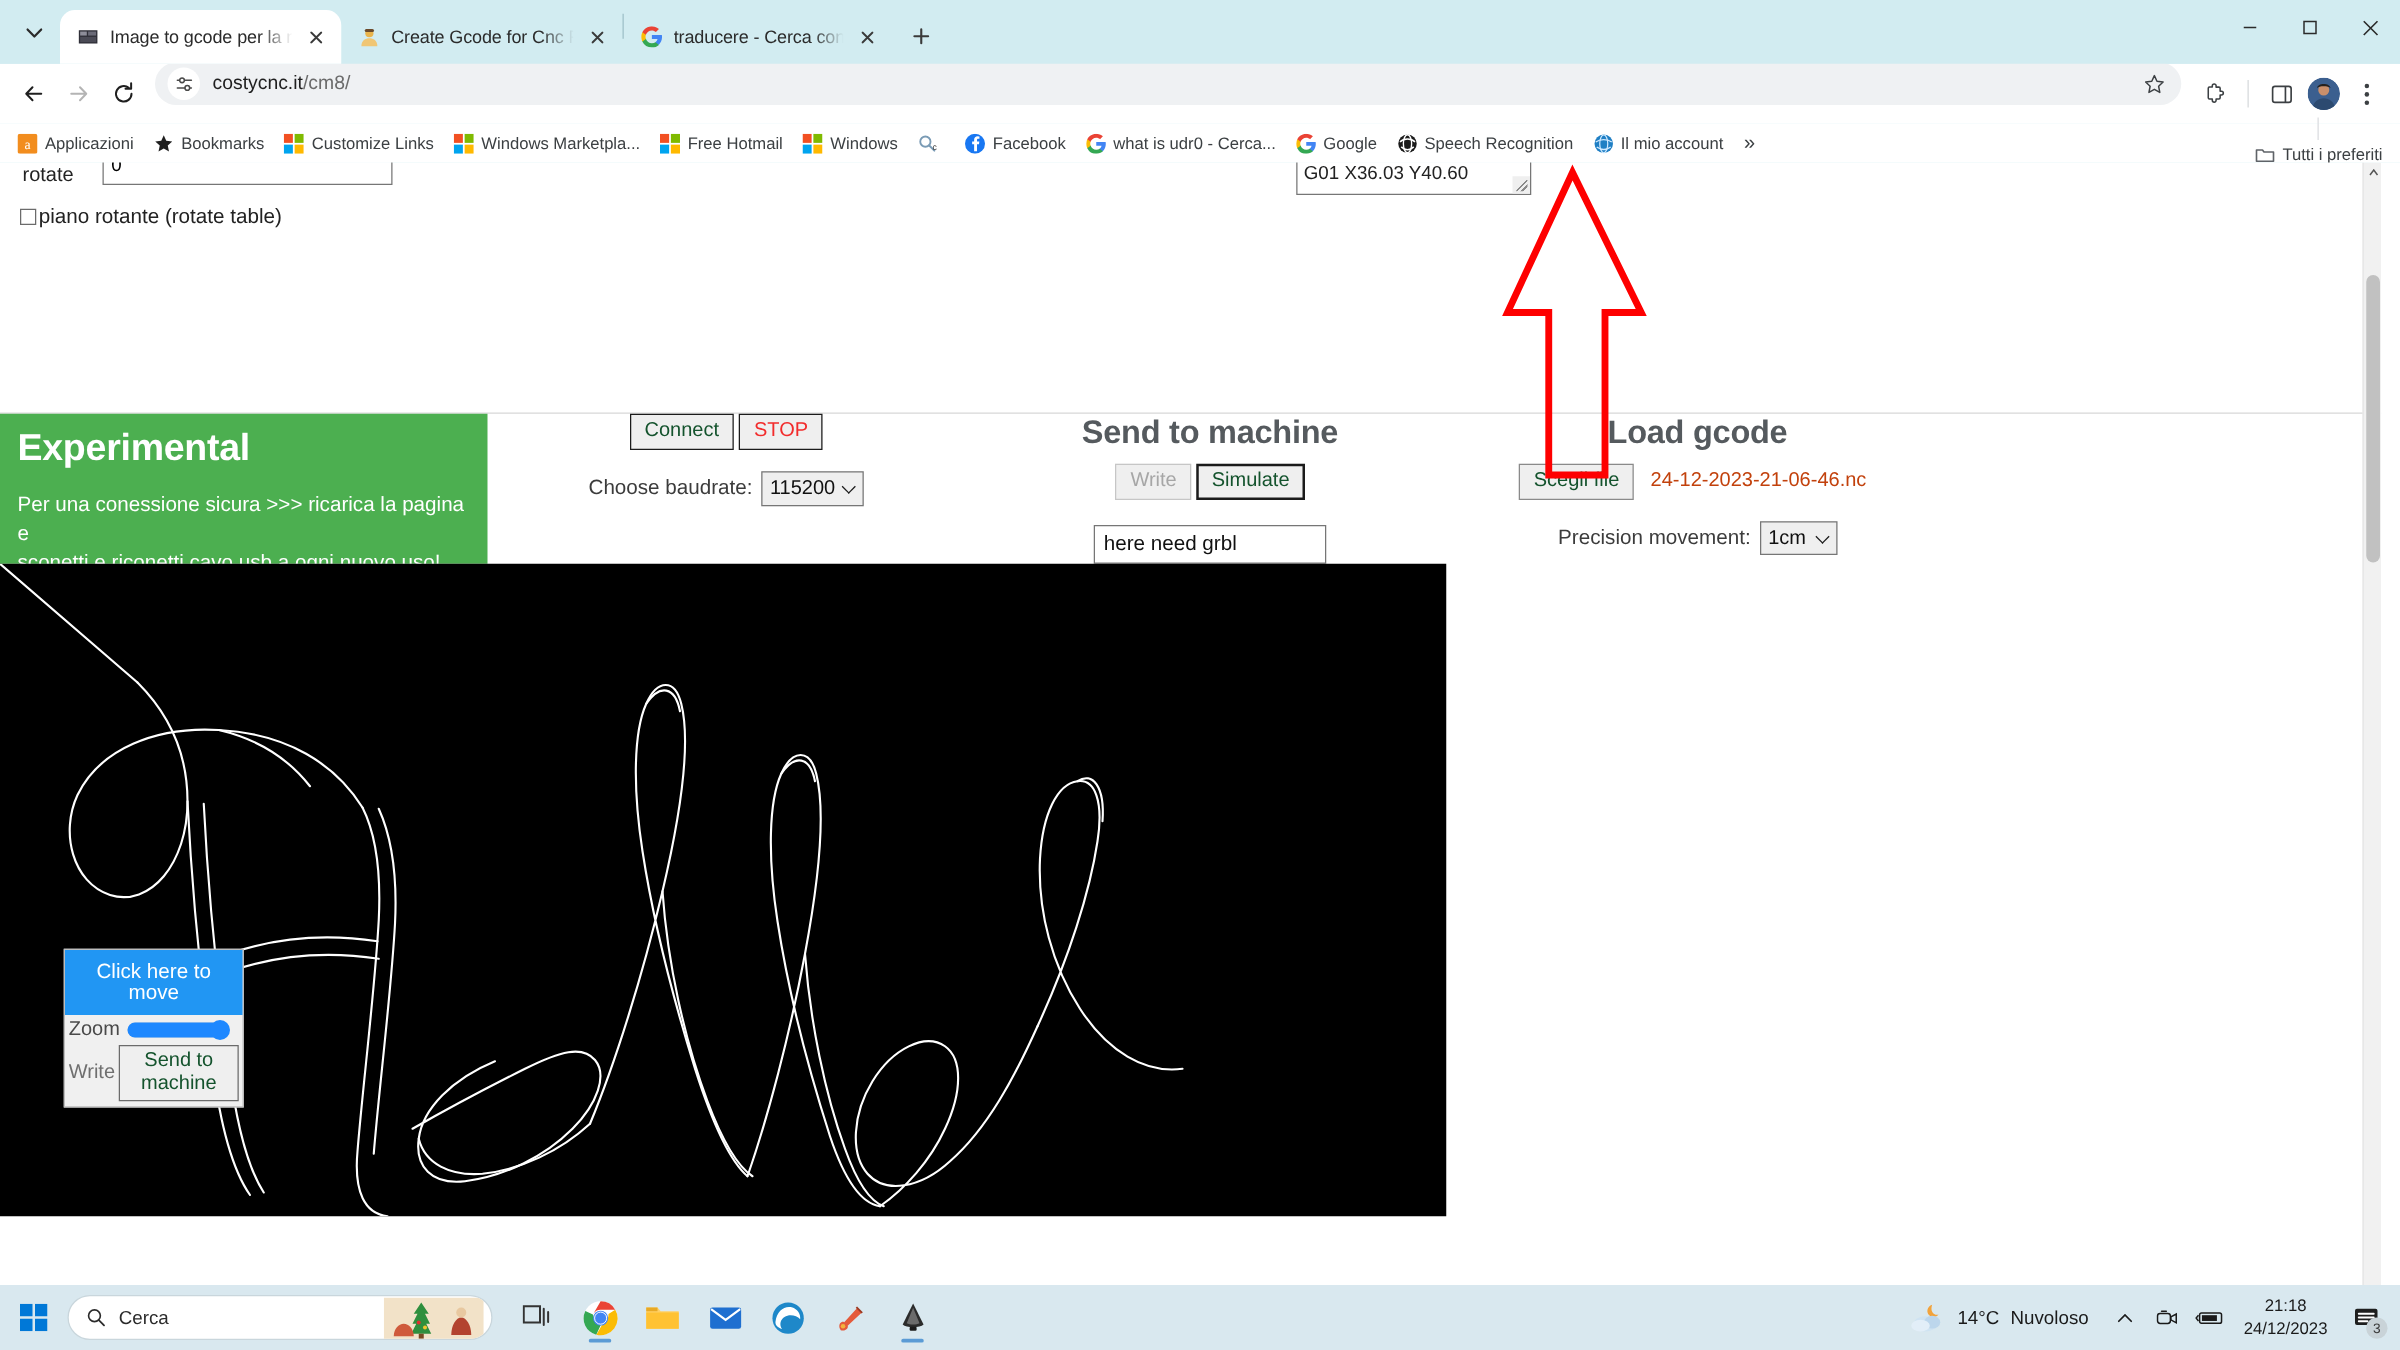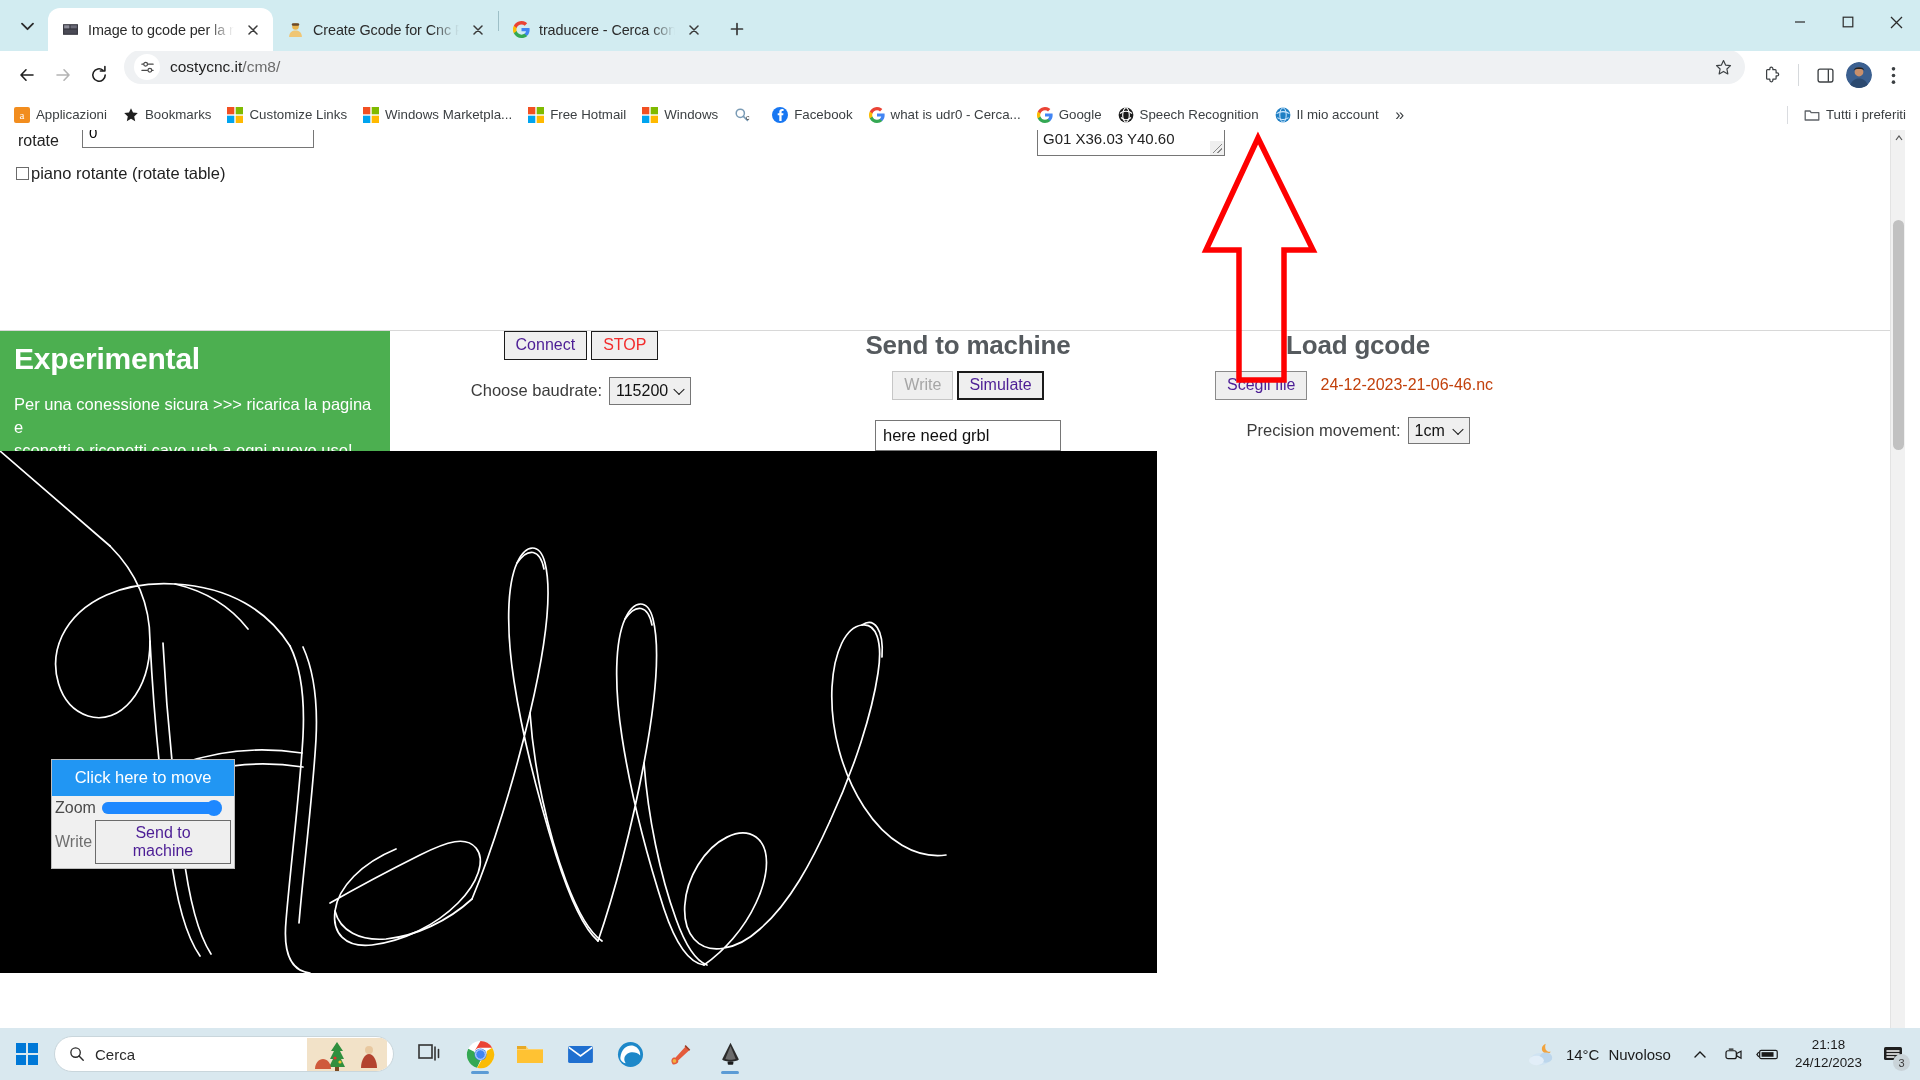--- a/index.html
+++ b/index.html
@@ -57,21 +57,21 @@
   .tb-right { display:flex; align-items:center; gap:4px; }
   .tb-div { width:1px; height:22px; background:#d6d9dc; margin:0 5px; }
   .avatar { width:26px; height:26px; border-radius:50%; overflow:hidden; flex:none; }
 
   
   .bookmarks { height:31px; background:#ffffff; display:flex; align-items:center; padding:0 6px; gap:0; position:relative; }
   .bm { display:flex; align-items:center; gap:6px; padding:4px 8px; border-radius:5px; font-size:13.3px; color:#3c4043; white-space:nowrap; flex:none;}
   .bm .bmi { width:16px; height:16px; flex:none; display:block; }
   .bm-overflow { width:26px; height:26px; display:flex; align-items:center; justify-content:center; font-size:16px; color:#3c4043; flex:none; }
   .bm-div { width:1px; height:18px; background:#dadce0; margin:0 8px; flex:none;}
-  .bookmarks-right { margin-left:auto; display:flex; align-items:center; }
+  .bookmarks-right { margin-left:auto; display:flex; align-items:center;flex-direction:column; }
 
   
   #page { position:relative; width:1920px; height:927px; background:#ffffff; overflow:hidden; }
   #pagescroll { position:absolute; left:0; top:0; width:1905px; height:927px; overflow:hidden; }
 
   
   .toprow { position:absolute; left:0; top:0; width:1905px; height:122px; }
   .rotate-label { position:absolute; left:18px; top:2px; font-size:16px; color:#222; }
   .rotate-input {
     position:absolute; left:82px; top:-14px; width:232px; height:32px;
@@ -100,21 +100,21 @@
     background:#4caf50; color:#ffffff; padding:10px 14px 0 14px;
   }
   .exp-title { font-size:30px; font-weight:bold; line-height:1.22; letter-spacing:-0.2px; }
   .exp-text { font-size:16.5px; line-height:1.42; margin-top:15px; }
 
   
   .ctrl-col { position:absolute; top:201px; text-align:center; }
   .ctrl-title { font-size:26px; font-weight:bold; color:#555a5e; letter-spacing:-0.2px; line-height:1.1; margin-bottom:11px; }
   .btnrow { display:flex; justify-content:center; align-items:center; gap:4px; }
   .winbtn {
-    font-family:"Liberation Sans", sans-serif; font-size:16px; color:#4c1d95;
+    font-family:"Liberation Sans", sans-serif; font-size:16px; color:#14532d;
     background:#efefef; border:1px solid #1b1b1b; padding:4px 11px 5px 11px; line-height:1.15;
   }
   .winbtn.red { color:#f22c2c; }
   .winbtn.disabled { color:#a6a6a6; border-color:#c6c6c6; }
   .winbtn.focused { border-width:2px; padding:3px 10px 4px 10px; }
   .sel-row { margin-top:17px; font-size:16.5px; color:#3c3c3c; display:flex; justify-content:center; align-items:center; gap:7px; }
   .winselect {
     font-family:"Liberation Sans", sans-serif; font-size:16px; color:#111;
     background:#efefef; border:1px solid #767676; padding:3px 22px 3px 6px;
     position:relative; display:inline-block; line-height:1.2;
@@ -129,21 +129,21 @@
     background:#fff; border:1px solid #767676; padding:5px 7px; width:186px;
   }
   .filename { font-size:16px; color:#c2410c; margin-left:9px; }
 
   
   #canvas { position:absolute; left:0; top:321px; width:1157px; height:522px; background:#000000; overflow:hidden; }
   #canvas svg { position:absolute; left:0; top:0; }
 
   
   .mover {
-    position:absolute; left:51px; top:629px; width:184px;
+    position:absolute; left:51px; top:629px; width:144px;
     background:#f0f0f0; border:1px solid #bdbdbd; z-index:5;
   }
   .mover-head {
     background:#2196f3; color:#ffffff; font-size:16.5px; text-align:center;
     padding:9px 4px 10px 4px; line-height:1;
   }
   .mover-zoom { display:flex; align-items:center; gap:6px; padding:3px 12px 3px 3px; }
   .mover-zoom .lbl { font-size:16px; color:#4a4a4a; }
   .slider { position:relative; flex:1; height:14px; display:flex; align-items:center; }
   .slider .track { position:absolute; left:0; right:0; height:12px; border-radius:6px; background:#dcdcdc; border:1px solid #cfcfcf;}

